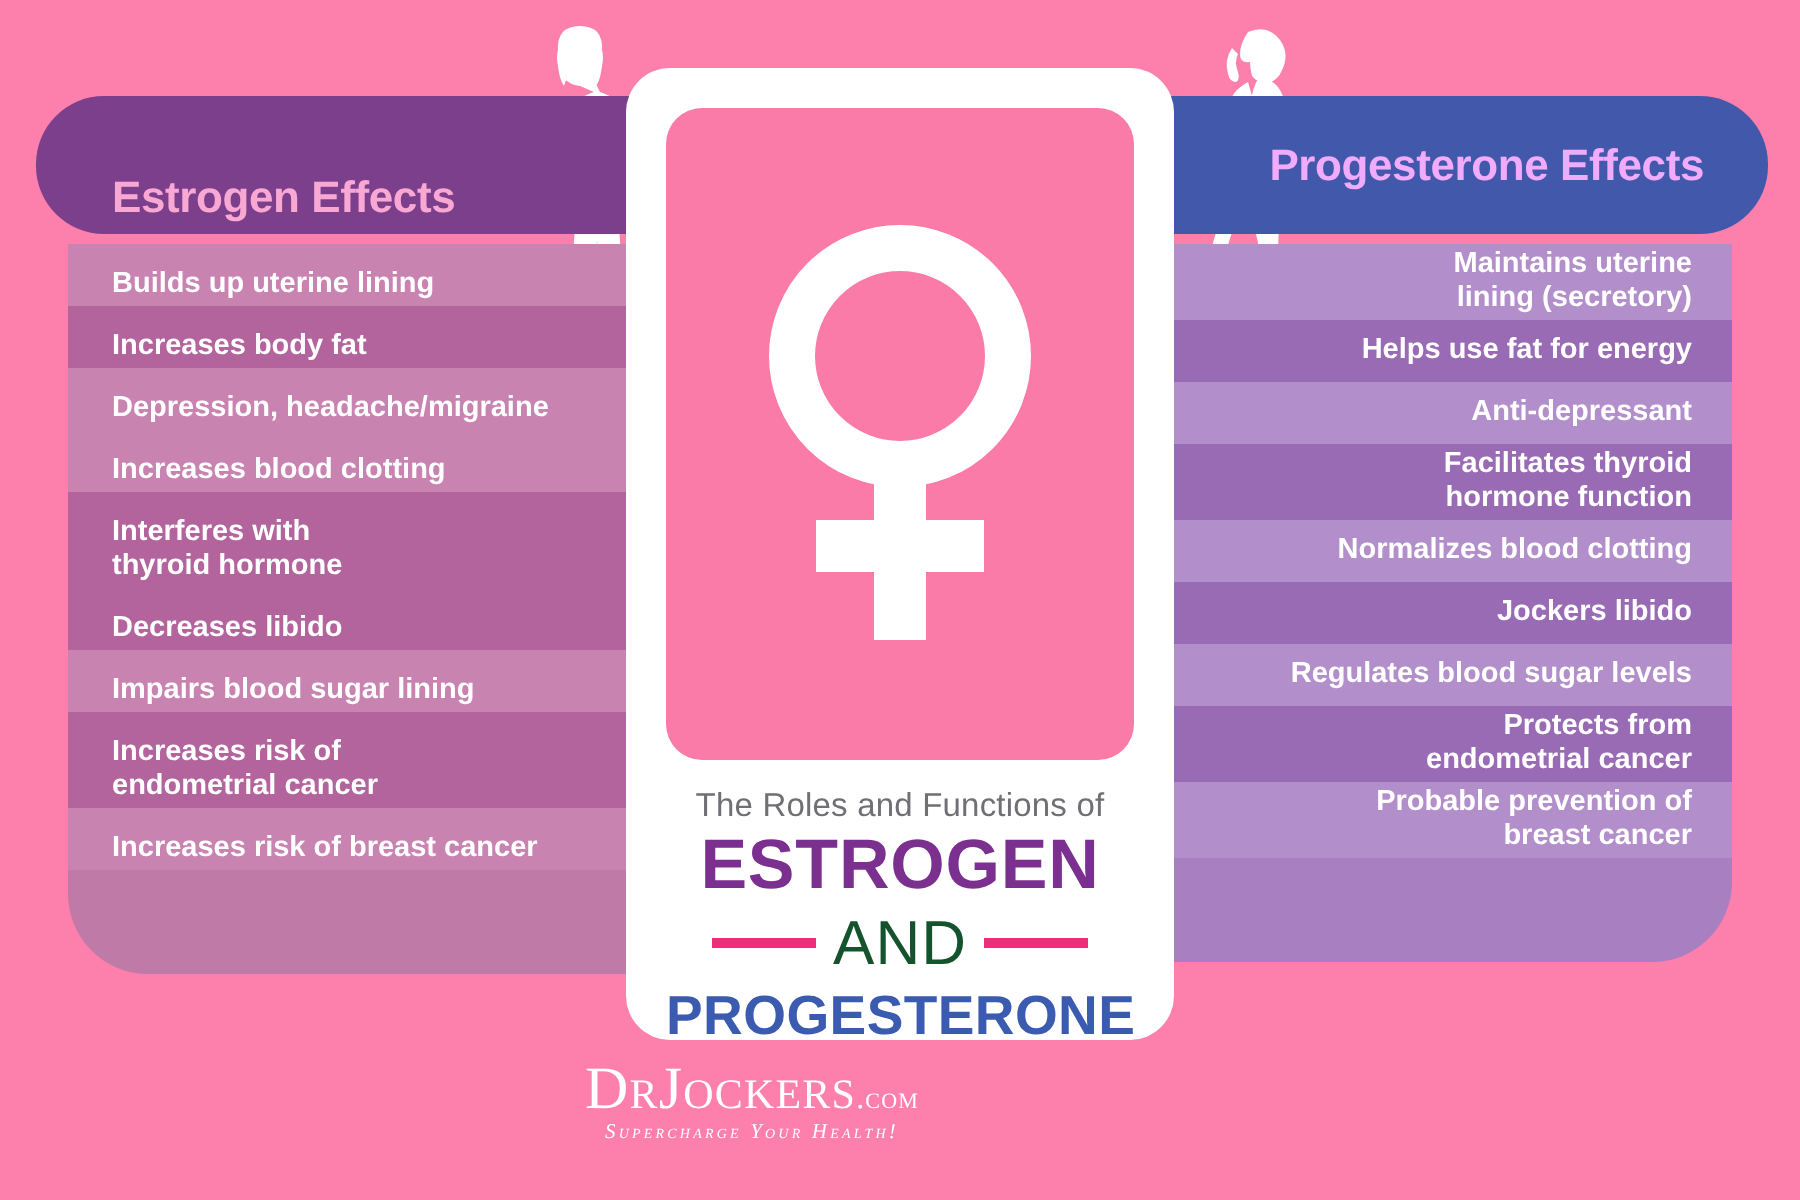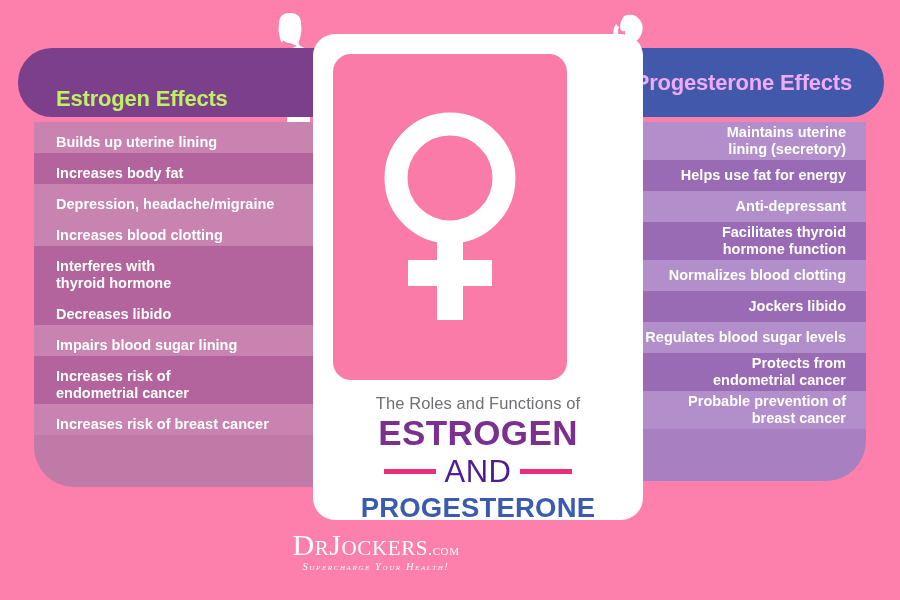--- a/index.html
+++ b/index.html
@@ -29,21 +29,21 @@
     width: 298px;
     height: 69px;
     background: #7b3f8c;
     border-radius: 34px 0 0 34px;
     display: flex;
     align-items: center;
     box-sizing: border-box;
     padding-left: 38px;
   }
   #left-header .title {
-    color: #bef264;
+    color: #f9a8d4;
     font-size: 22px;
     font-weight: bold;
     letter-spacing: -0.2px;
     margin-top: 32px;
   }
   #left-list {
     position: absolute;
     left: 0;
     top: 74px;
     width: 282px;
@@ -128,21 +128,21 @@
     pointer-events: none;
   }
   #silhouette-left  { left: 240px; top: 12px;  width: 100px; height: 158px; }
   #silhouette-right { left: 586px; top: 12px;  width: 96px;  height: 162px; }
 
   
   #center-card {
     position: absolute;
     left: 313px;
     top: 34px;
-    width: 330px;
+    width: 274px;
     height: 486px;
     background: #ffffff;
     border-radius: 22px;
     box-sizing: border-box;
     padding: 20px 20px 0 20px;
   }
   #venus-panel {
     width: 234px;
     height: 326px;
     background: #fb7ba8;
@@ -174,21 +174,21 @@
     justify-content: center;
     gap: 9px;
     margin-top: 2px;
   }
   #and-line .rule {
     width: 52px;
     height: 5px;
     background: #ec2d7a;
   }
   #word-and {
-    color: #4c1d95;
+    color: #14532d;
     font-size: 31px;
     font-weight: 300;
     letter-spacing: 0.5px;
   }
   #word-progesterone {
     color: #3b5bb0;
     font-size: 27.5px;
     font-weight: bold;
     letter-spacing: 0.2px;
     margin-top: 2px;

